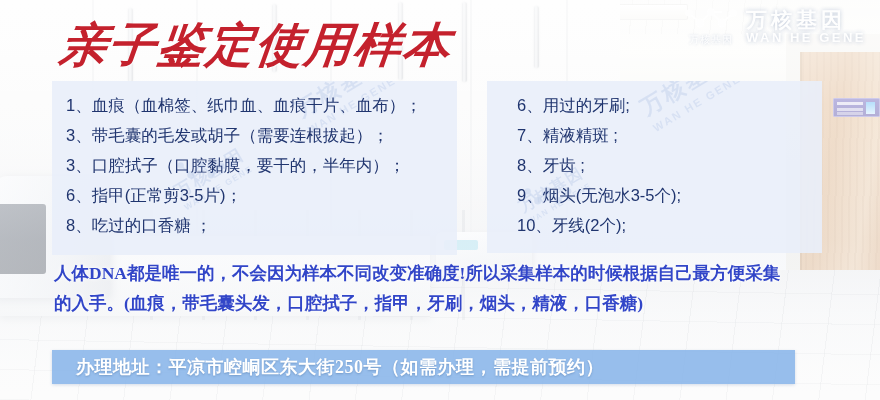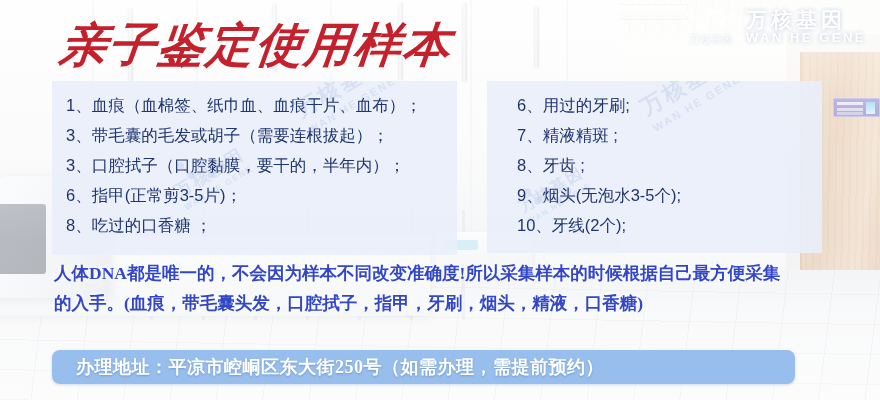--- a/index.html
+++ b/index.html
@@ -227,21 +227,20 @@
     color: #3246c8;
     text-shadow: 0 0 3px rgba(255,255,255,.95), 0 0 6px rgba(255,255,255,.8);
   }
 
   
   .addrbar {
     position: absolute; left: 52px; top: 350px; width: 743px; height: 34px;
     background: rgba(137,181,233,.88);
     display: flex; align-items: center;
     box-shadow: 0 1px 3px rgba(110,140,180,.28);
-    border-radius: 8px;
   }
   .addrbar span {
     padding-left: 24px;
     font-family: "Liberation Serif", "DejaVu Serif", serif;
     font-size: 18px; font-weight: 700; color: #ffffff;
     letter-spacing: .5px;
     white-space: nowrap;
     text-shadow: 0 1px 2px rgba(70,110,160,.45);
   }
 </style>

